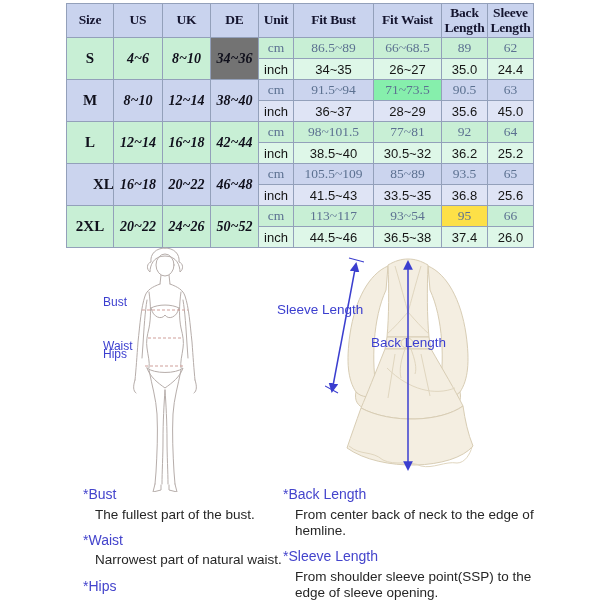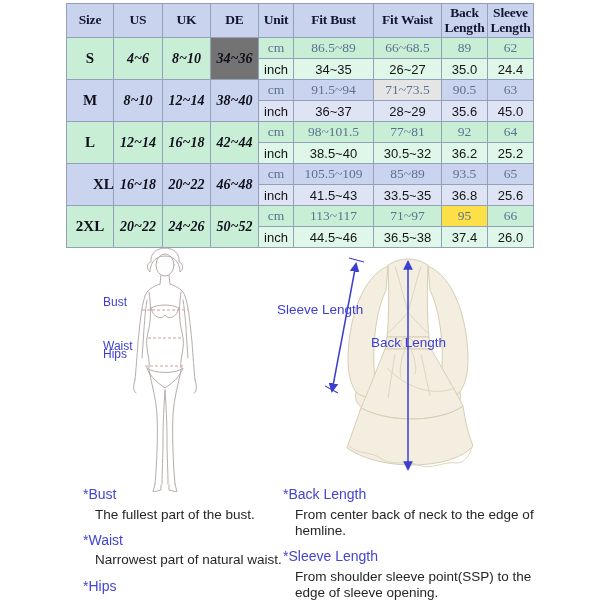--- a/index.html
+++ b/index.html
@@ -84,21 +84,21 @@
             <td class="val-in" style="background: rgb(222, 247, 232);">35.0</td>
             <td class="val-in" style="background: rgb(222, 247, 232);">24.4</td>
           </tr>
           <tr>
             <td class="size-cell" rowspan="2" style="background: rgb(203, 212, 238);">M</td>
             <td class="range-cell" rowspan="2" style="background: rgb(203, 212, 238);">8~10</td>
             <td class="range-cell" rowspan="2" style="background: rgb(203, 212, 238);">12~14</td>
             <td class="range-cell" rowspan="2" style="background: rgb(203, 212, 238);">38~40</td>
             <td class="unit-cm" style="background: rgb(203, 212, 238);">cm</td>
             <td class="val-cm" style="background: rgb(203, 212, 238);">91.5~94</td>
-            <td class="val-cm" style="background: #e5e5e5;">71~73.5</td>
+            <td class="val-cm" style="background: #86efac;">71~73.5</td>
             <td class="val-cm" style="background: rgb(203, 212, 238);">90.5</td>
             <td class="val-cm" style="background: rgb(203, 212, 238);">63</td>
           </tr>
           <tr>
             <td class="unit-in" style="background: rgb(223, 228, 245);">inch</td>
             <td class="val-in" style="background: rgb(223, 228, 245);">36~37</td>
             <td class="val-in" style="background: rgb(223, 228, 245);">28~29</td>
             <td class="val-in" style="background: rgb(223, 228, 245);">35.6</td>
             <td class="val-in" style="background: rgb(223, 228, 245);">45.0</td>
           </tr>
@@ -138,21 +138,21 @@
             <td class="val-in" style="background: rgb(223, 228, 245);">36.8</td>
             <td class="val-in" style="background: rgb(223, 228, 245);">25.6</td>
           </tr>
           <tr>
             <td class="size-cell" rowspan="2" style="background: rgb(200, 239, 213);">2XL</td>
             <td class="range-cell" rowspan="2" style="background: rgb(200, 239, 213);">20~22</td>
             <td class="range-cell" rowspan="2" style="background: rgb(200, 239, 213);">24~26</td>
             <td class="range-cell" rowspan="2" style="background: rgb(200, 239, 213);">50~52</td>
             <td class="unit-cm" style="background: rgb(200, 239, 213);">cm</td>
             <td class="val-cm" style="background: rgb(200, 239, 213);">113~117</td>
-            <td class="val-cm" style="background: rgb(200, 239, 213);">71~97</td>
+            <td class="val-cm" style="background: rgb(200, 239, 213);">93~54</td>
             <td class="val-cm" style="background: #fde047;">95</td>
             <td class="val-cm" style="background: rgb(200, 239, 213);">66</td>
           </tr>
           <tr>
             <td class="unit-in" style="background: rgb(222, 247, 232);">inch</td>
             <td class="val-in" style="background: rgb(222, 247, 232);">44.5~46</td>
             <td class="val-in" style="background: rgb(222, 247, 232);">36.5~38</td>
             <td class="val-in" style="background: rgb(222, 247, 232);">37.4</td>
             <td class="val-in" style="background: rgb(222, 247, 232);">26.0</td>
           </tr>

